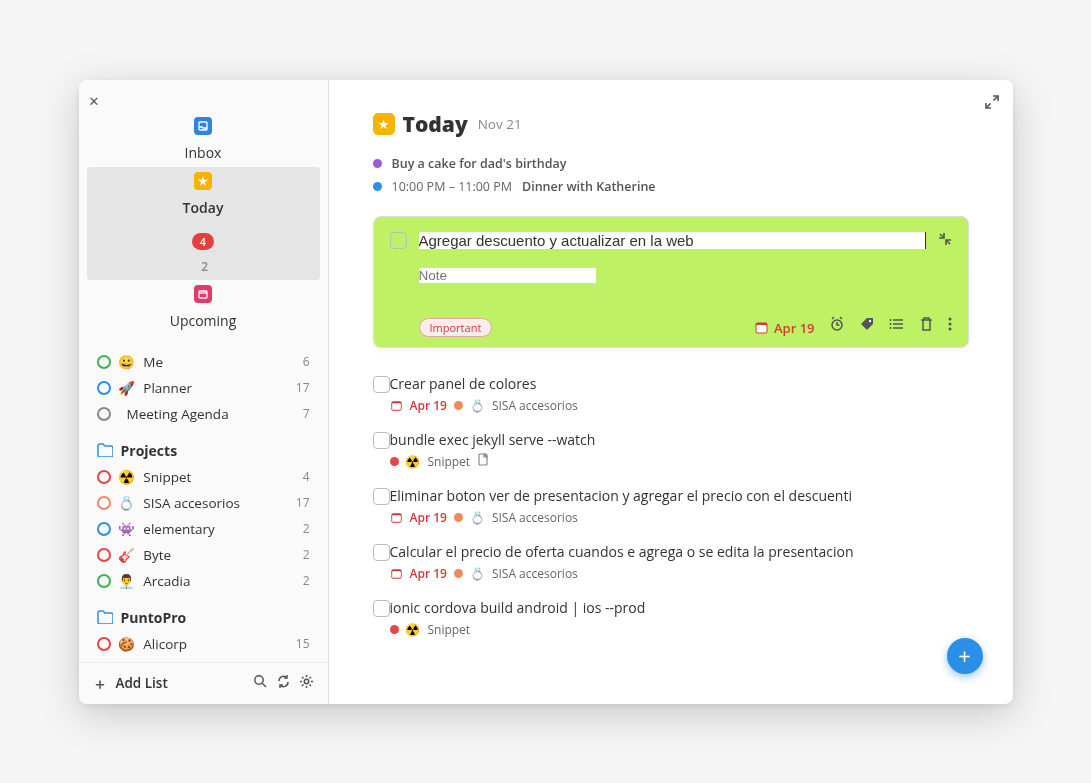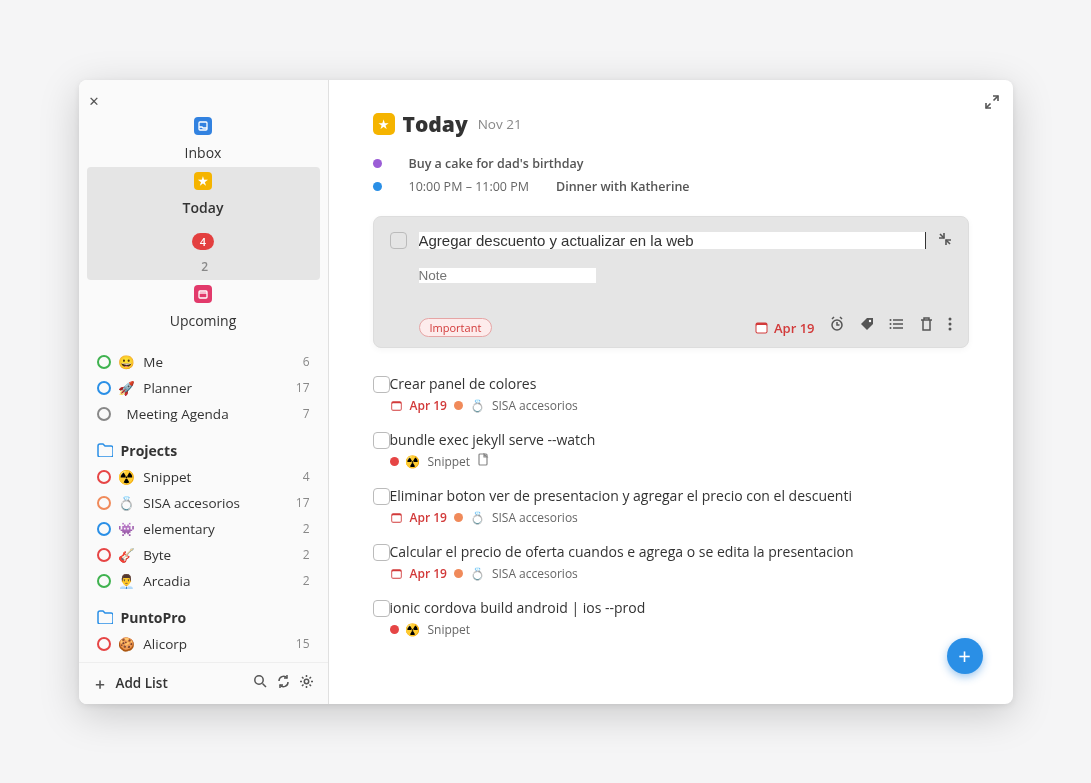--- a/index.html
+++ b/index.html
@@ -88,31 +88,31 @@
   .main { flex: 1; position: relative; padding: 30px 44px; overflow-y:auto; }
   .expand-icon { position:absolute; top:12px; right:14px; color:#555; cursor:pointer; }
   .page-title { display:flex; align-items:center; gap:8px; }
   .page-title h1 { font-size:21px; font-weight:800; color:#333; }
   .page-title .date { font-size:13.5px; color:#888; margin-left:2px; }
   .star-chip {
     width:22px; height:22px; border-radius:5px; background:#f5b400;
     display:flex; align-items:center; justify-content:center; color:#fff; font-size:13px;
   }
   .events { margin-top:14px; }
-  .event-row { display:flex; align-items:center; gap:27px; font-size:12.5px; color:#555; padding:3px 0;}
+  .event-row { display:flex; align-items:center; gap:10px; font-size:12.5px; color:#555; padding:3px 0;}
   .dot { width:9px; height:9px; border-radius:50%; display:inline-block; }
   .event-row .time { color:#666; }
   .event-row .title { font-weight:600; color:#555; }
   
   .card {
     margin-top:18px;
     border:1px solid #ddd; border-radius:8px;
     box-shadow: 0 2px 6px rgba(0,0,0,0.04);
     padding: 14px 16px 10px 16px;
-    background:#e5e5e5;
+    background:#bef264;
   }
   .card-top { display:flex; align-items:center; gap:12px; }
   .chk {
     width:17px; height:17px; border:1.5px solid #bbb; border-radius:4px; cursor:pointer;
   }
   .task-input {
     border:none; outline:none; font-size:15px; color:#333; flex:1;
     border-right: 1px solid #333; padding-right:0;
   }
   .collapse-ic { color:#555; cursor:pointer; font-size:14px; }

